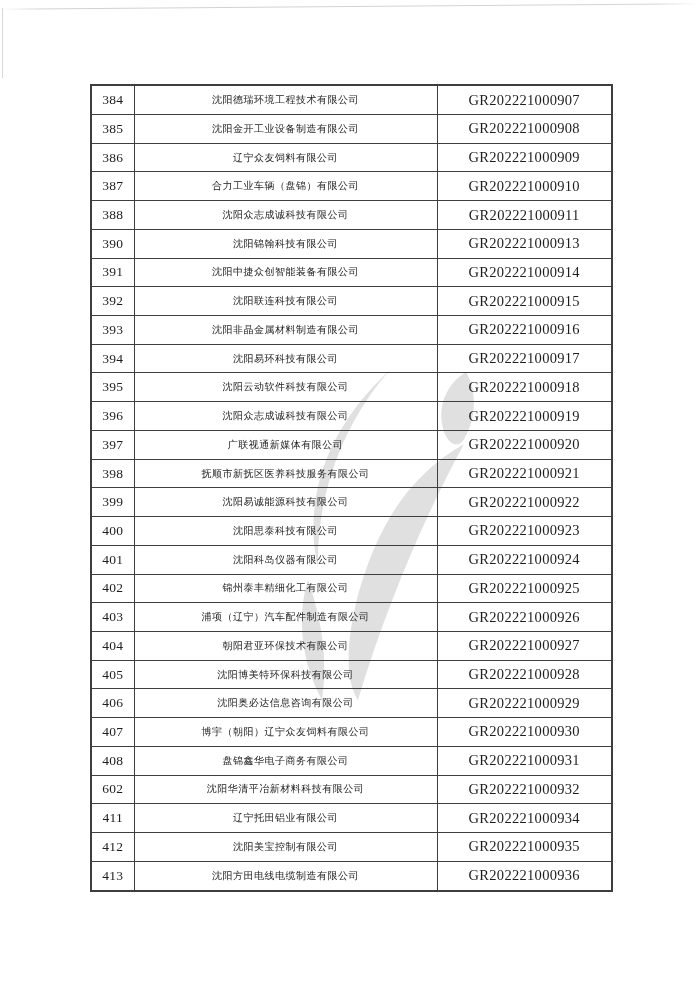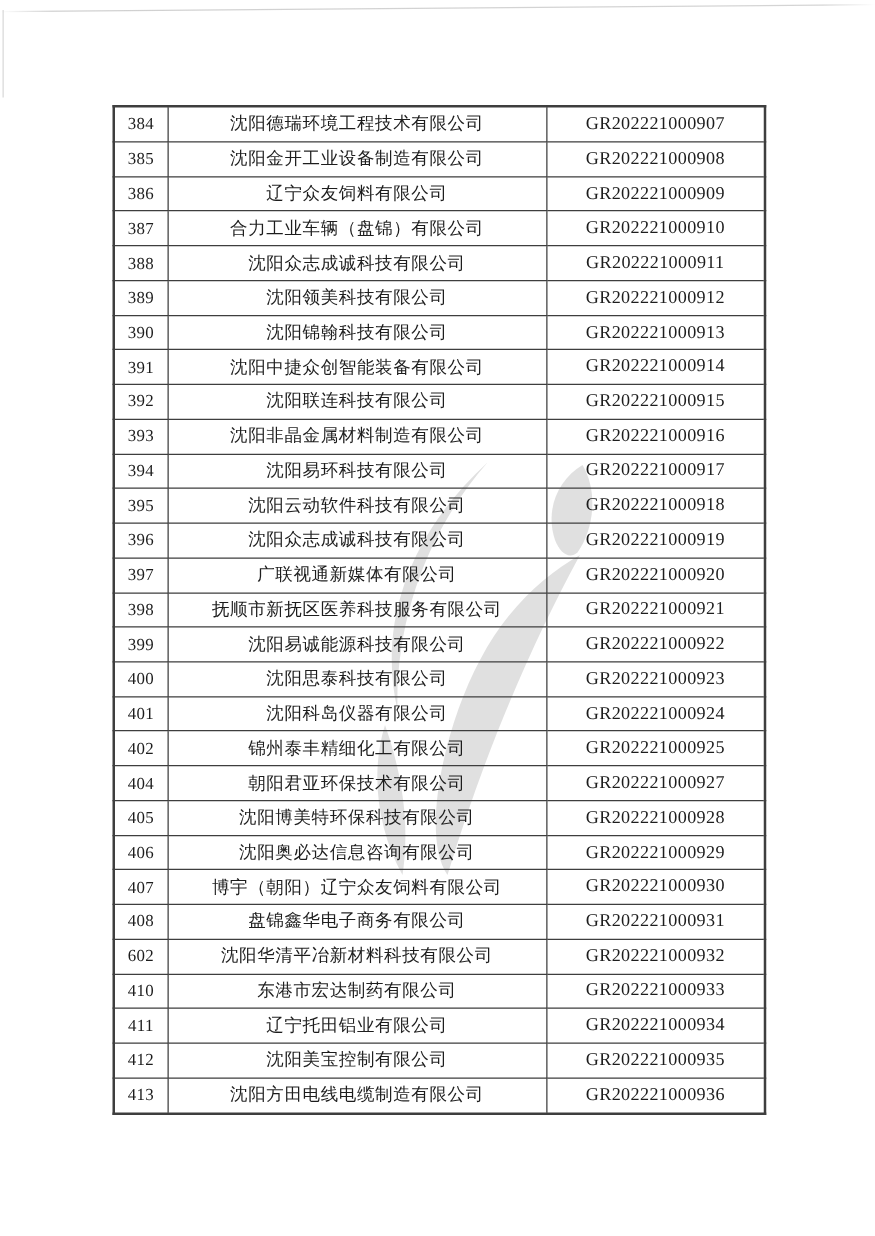--- a/index.html
+++ b/index.html
@@ -72,21 +72,21 @@
     color: #1d1d1d;
     background: transparent;
     overflow: hidden;
     white-space: nowrap;
   }
   td.col-no {
     font-size: 13.5px;
     letter-spacing: 0.3px;
   }
   td.col-company {
-    font-size: 14px;
+    font-size: 10px;
     letter-spacing: 0.5px;
   }
   td.col-code {
     font-size: 14.5px;
     letter-spacing: 0.3px;
   }
 </style>
 </head>
 <body>
 
@@ -134,25 +134,20 @@
       <td class="col-no">387</td>
       <td class="col-company">合力工业车辆（盘锦）有限公司</td>
       <td class="col-code">GR202221000910</td>
     </tr>
         <tr>
       <td class="col-no">388</td>
       <td class="col-company">沈阳众志成诚科技有限公司</td>
       <td class="col-code">GR202221000911</td>
     </tr>
         <tr>
-      <td class="col-no">389</td>
-      <td class="col-company">沈阳领美科技有限公司</td>
-      <td class="col-code">GR202221000912</td>
-    </tr>
-        <tr>
       <td class="col-no">390</td>
       <td class="col-company">沈阳锦翰科技有限公司</td>
       <td class="col-code">GR202221000913</td>
     </tr>
         <tr>
       <td class="col-no">391</td>
       <td class="col-company">沈阳中捷众创智能装备有限公司</td>
       <td class="col-code">GR202221000914</td>
     </tr>
         <tr>
@@ -204,20 +199,25 @@
       <td class="col-no">401</td>
       <td class="col-company">沈阳科岛仪器有限公司</td>
       <td class="col-code">GR202221000924</td>
     </tr>
         <tr>
       <td class="col-no">402</td>
       <td class="col-company">锦州泰丰精细化工有限公司</td>
       <td class="col-code">GR202221000925</td>
     </tr>
         <tr>
+      <td class="col-no">403</td>
+      <td class="col-company">浦项（辽宁）汽车配件制造有限公司</td>
+      <td class="col-code">GR202221000926</td>
+    </tr>
+        <tr>
       <td class="col-no">404</td>
       <td class="col-company">朝阳君亚环保技术有限公司</td>
       <td class="col-code">GR202221000927</td>
     </tr>
         <tr>
       <td class="col-no">405</td>
       <td class="col-company">沈阳博美特环保科技有限公司</td>
       <td class="col-code">GR202221000928</td>
     </tr>
         <tr>
@@ -234,25 +234,20 @@
       <td class="col-no">408</td>
       <td class="col-company">盘锦鑫华电子商务有限公司</td>
       <td class="col-code">GR202221000931</td>
     </tr>
         <tr>
       <td class="col-no">602</td>
       <td class="col-company">沈阳华清平冶新材料科技有限公司</td>
       <td class="col-code">GR202221000932</td>
     </tr>
         <tr>
-      <td class="col-no">410</td>
-      <td class="col-company">东港市宏达制药有限公司</td>
-      <td class="col-code">GR202221000933</td>
-    </tr>
-        <tr>
       <td class="col-no">411</td>
       <td class="col-company">辽宁托田铝业有限公司</td>
       <td class="col-code">GR202221000934</td>
     </tr>
         <tr>
       <td class="col-no">412</td>
       <td class="col-company">沈阳美宝控制有限公司</td>
       <td class="col-code">GR202221000935</td>
     </tr>
         <tr>

